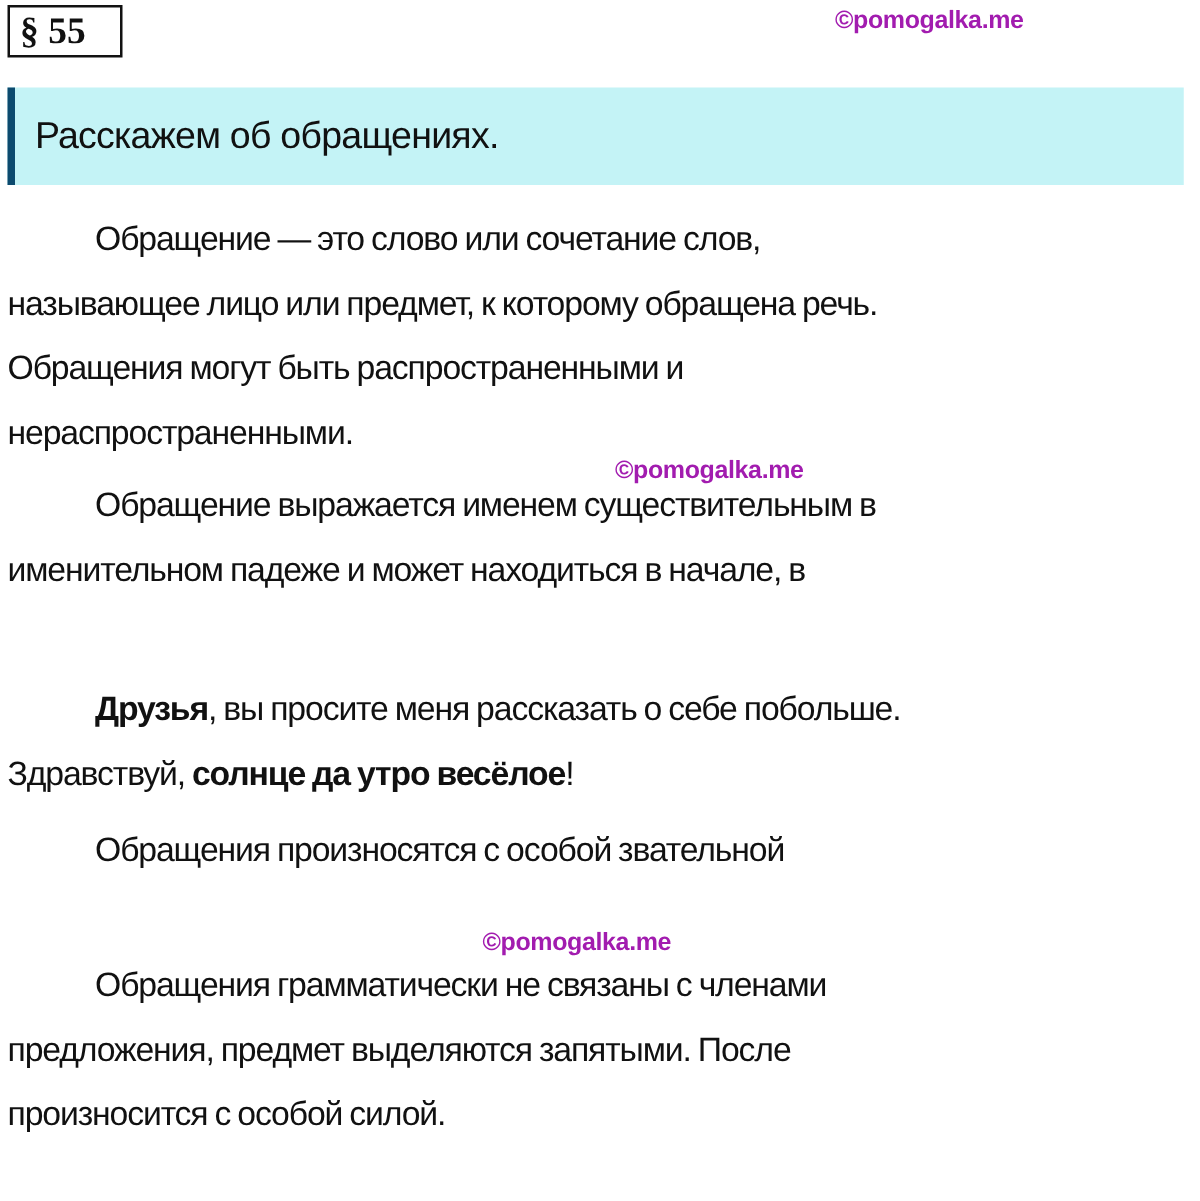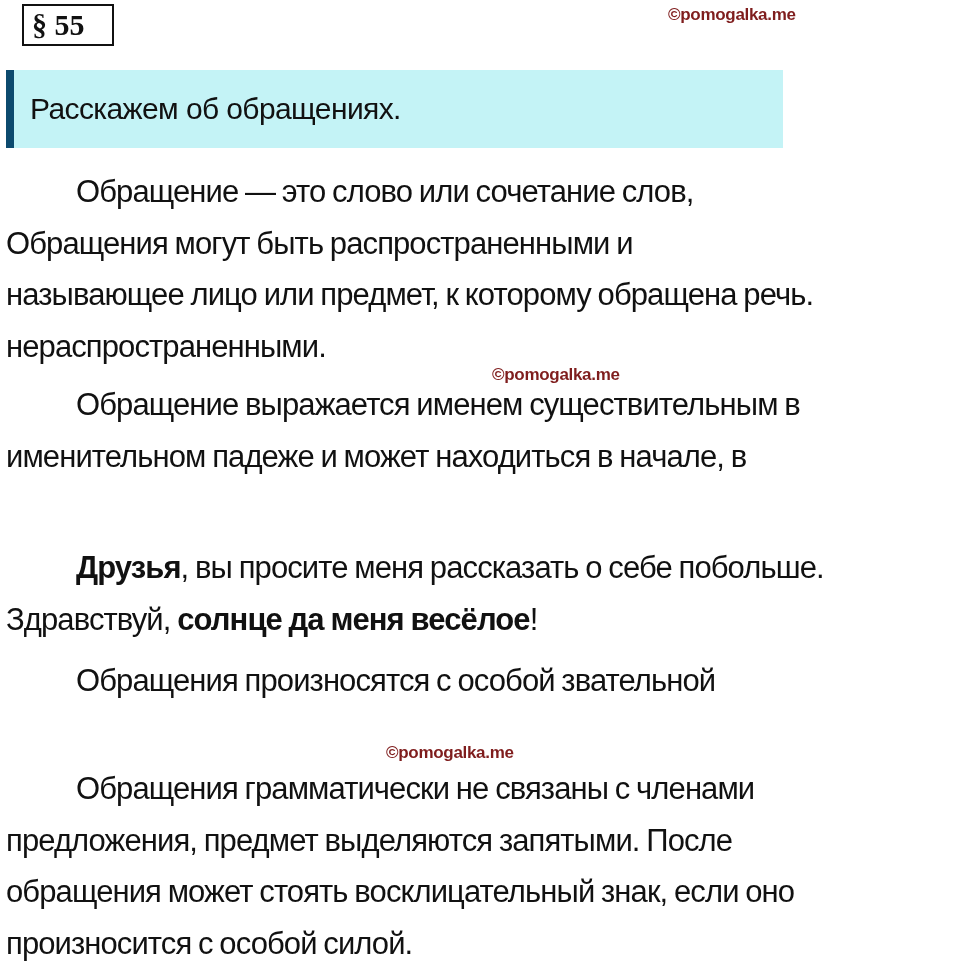--- a/index.html
+++ b/index.html
@@ -22,61 +22,60 @@
       width: 92px;
       height: 42px;
       border: 2px solid #111111;
       box-sizing: border-box;
       font-family: "Liberation Serif", serif;
       font-weight: bold;
       font-size: 30px;
       line-height: 38px;
       padding-left: 8px;
       letter-spacing: 0px;
-      margin-left: 16px;
     }
     .watermark {
       position: absolute;
       font-family: "Liberation Sans", sans-serif;
       font-weight: bold;
-      font-size: 17px;
-      color: #7f1d1d;
+      font-size: 20px;
+      color: #a21caf;
       letter-spacing: -0.3px;
       white-space: nowrap;
     }
     .wm-1 { left: 668px; top: 5px; }
     .wm-2 { left: 492px; top: 365px; }
     .wm-3 { left: 386px; top: 743px; }
 
     .heading-bar {
       position: absolute;
       left: 6px;
       top: 70px;
-      width: 777px;
+      width: 941px;
       height: 78px;
       background: #c4f3f6;
       box-sizing: border-box;
-      border-left: 8px solid #0c4a6e;
+      border-left: 6px solid #0c4a6e;
     }
     .heading-text {
       position: absolute;
       left: 16px;
       top: 0;
       line-height: 78px;
       font-size: 30px;
       color: #111111;
       letter-spacing: -0.6px;
       white-space: nowrap;
     }
 
     .para {
       position: absolute;
       left: 6px;
       width: 950px;
-      font-size: 31px;
+      font-size: 27px;
       line-height: 51.5px;
       letter-spacing: -0.9px;
       word-spacing: -1px;
       color: #111111;
     }
     .para .line {
       display: block;
       white-space: nowrap;
     }
     .para .line.indent {
@@ -95,41 +94,40 @@
 <div class="section-badge">§ 55</div>
 
 <div class="watermark wm-1">©pomogalka.me</div>
 
 <div class="heading-bar">
   <span class="heading-text">Расскажем об обращениях.</span>
 </div>
 
 <div class="para p1">
   <span class="line indent">Обращение — это слово или сочетание слов,</span>
+  <span class="line">называющее лицо или предмет, к которому обращена речь.</span>
   <span class="line">Обращения могут быть распространенными и</span>
-  <span class="line">называющее лицо или предмет, к которому обращена речь.</span>
   <span class="line">нераспространенными.</span>
 </div>
 
 <div class="watermark wm-2">©pomogalka.me</div>
 
 <div class="para p2">
   <span class="line indent">Обращение выражается именем существительным в</span>
   <span class="line">именительном падеже и может находиться в начале, в</span>
 </div>
 
 <div class="para p3">
   <span class="line indent"><b>Друзья</b><span>, вы просите меня рассказать о себе побольше.</span></span>
-  <span class="line"><span>Здравствуй, </span><b>солнце да меня весёлое</b><span>!</span></span>
+  <span class="line"><span>Здравствуй, </span><b>солнце да утро весёлое</b><span>!</span></span>
 </div>
 
 <div class="para p4">
   <span class="line indent">Обращения произносятся с особой звательной</span>
 </div>
 
 <div class="watermark wm-3">©pomogalka.me</div>
 
 <div class="para p5">
   <span class="line indent">Обращения грамматически не связаны с членами</span>
   <span class="line">предложения, предмет выделяются запятыми. После</span>
-  <span class="line">обращения может стоять восклицательный знак, если оно</span>
   <span class="line">произносится с особой силой.</span>
 </div>
 
 </body></html>

